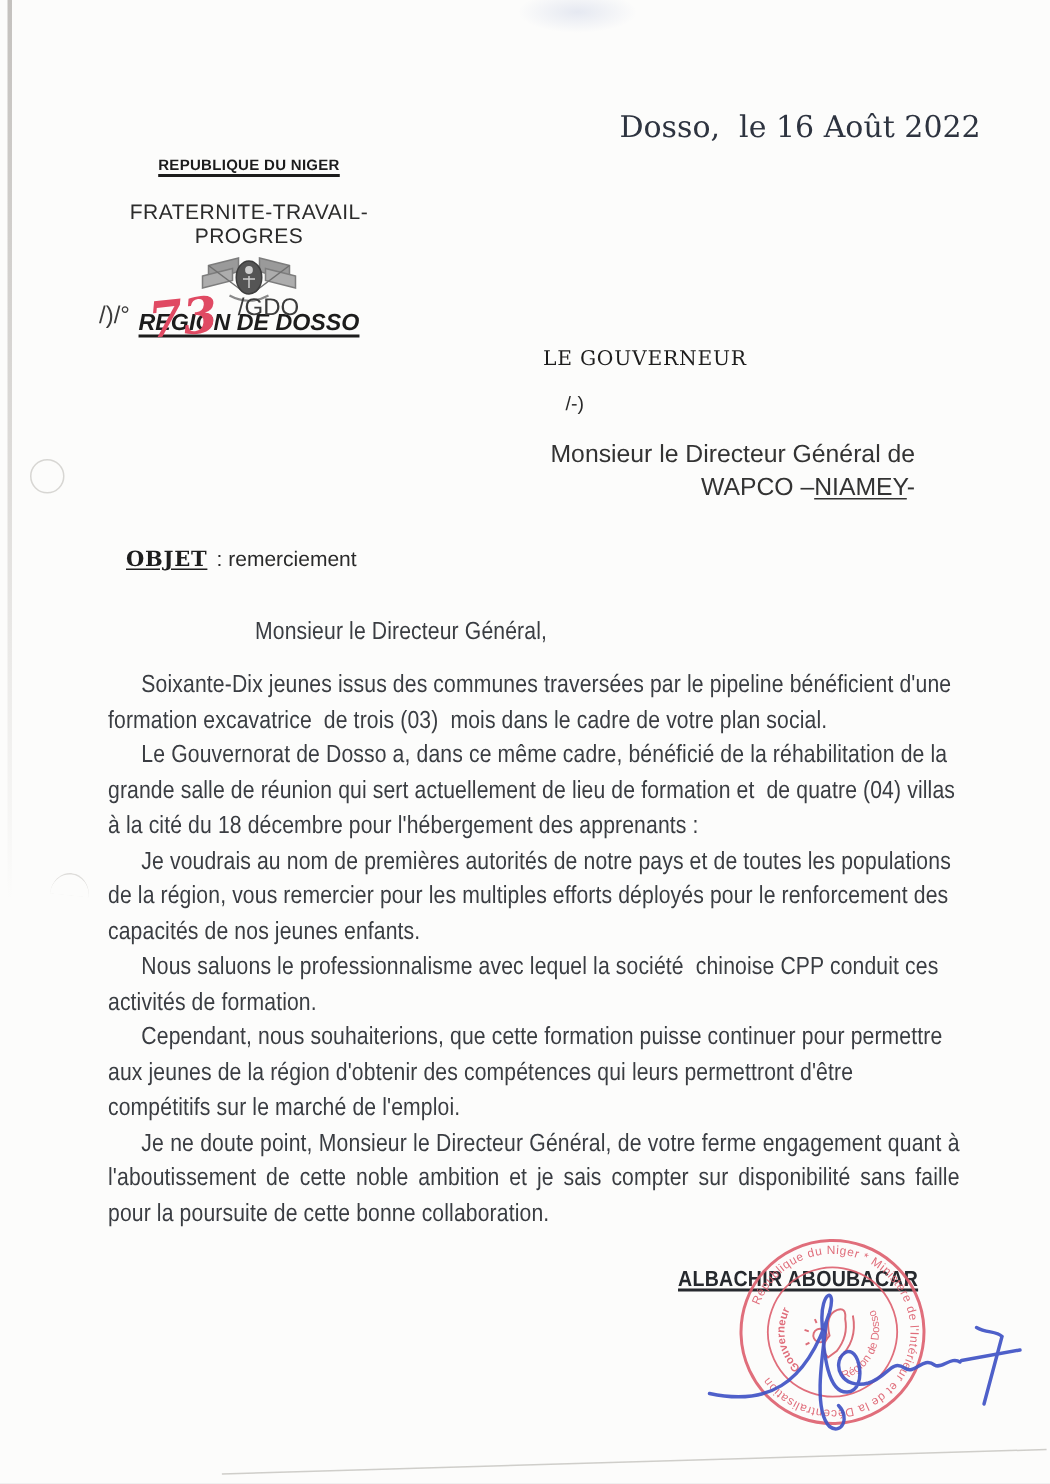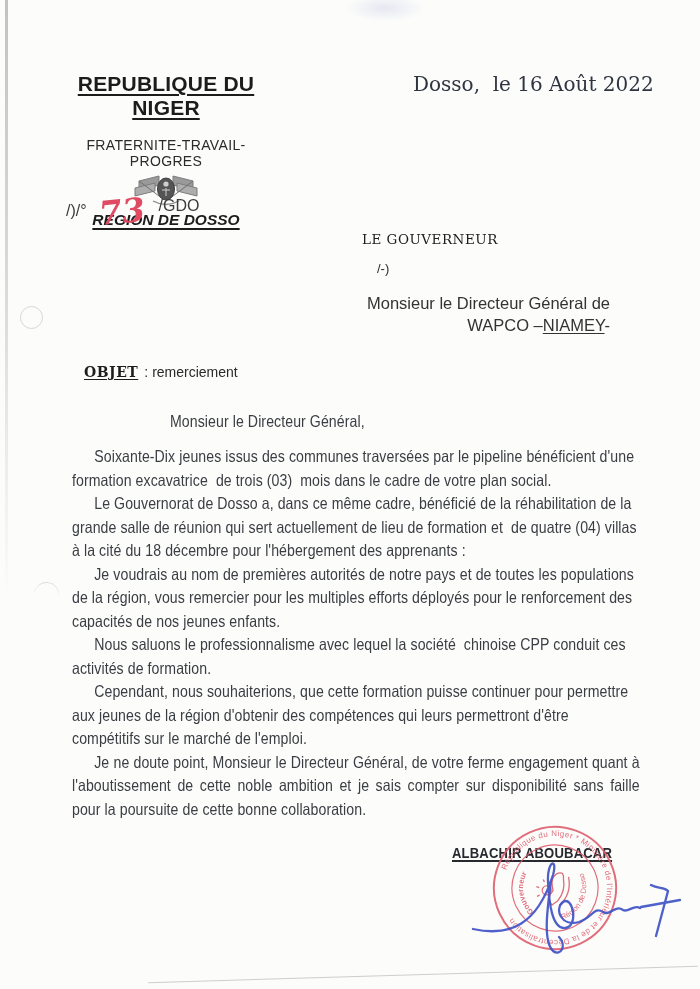--- a/index.html
+++ b/index.html
@@ -14,22 +14,22 @@
   .top-smudge { position:absolute; left:345px; top:-6px; width:80px; height:28px;
     background:radial-gradient(ellipse at center, rgba(110,130,190,.16), rgba(110,130,190,0) 70%); }
   .punch-hole { position:absolute; left:20px; top:306px; width:21px; height:21px;
     border-radius:50%; border:1.5px solid #cbc9c6; opacity:.75; }
   .arc-mark { position:absolute; left:34px; top:582px; width:26px; height:14px;
     border-top:1.5px solid #d2d0cd; border-radius:50% 50% 0 0 / 100% 100% 0 0; opacity:.7; transform:rotate(6deg); }
   .bottom-edge { position:absolute; left:148px; top:974px; width:550px; height:12px;
     border-top:1.6px solid #c7c5c1; transform:rotate(-1.7deg); opacity:.85; }
   
   .header-block { position:absolute; left:58px; top:72px; width:216px; text-align:center; color:#1c1c1c; }
-  .republic { font-size:21px; font-weight:bold; letter-spacing:.2px;
-    text-decoration:underline; text-decoration-thickness:1.5px; text-underline-offset:3px; }
+  .republic { font-size:10px; font-weight:bold; letter-spacing:.2px;
+    text-decoration:underline; text-decoration-thickness:1.5px; text-underline-offset:3px;margin-top:33px; }
   .motto { font-size:14px; letter-spacing:.35px; margin-top:17px; color:#2b2b2b; }
   .emblem { margin:3px auto 1px; display:block; }
   .region { font-size:15.5px; font-weight:bold; text-decoration:underline;
     text-decoration-thickness:1.5px; text-underline-offset:3px; margin-top:1px;font-style:italic; }
   .cabinet { font-size:12.5px; font-weight:bold; text-decoration:underline;
     text-underline-offset:2px; margin-top:4px; }
   .ref-line { position:absolute; left:66px; top:192px; font-size:16px; color:#3c3c3c;
     display:flex; align-items:flex-start; }
   .ref-prefix { margin-top:10px; }
   .ref-number { font-family:"DejaVu Serif", serif; font-style:italic; font-size:33px;

